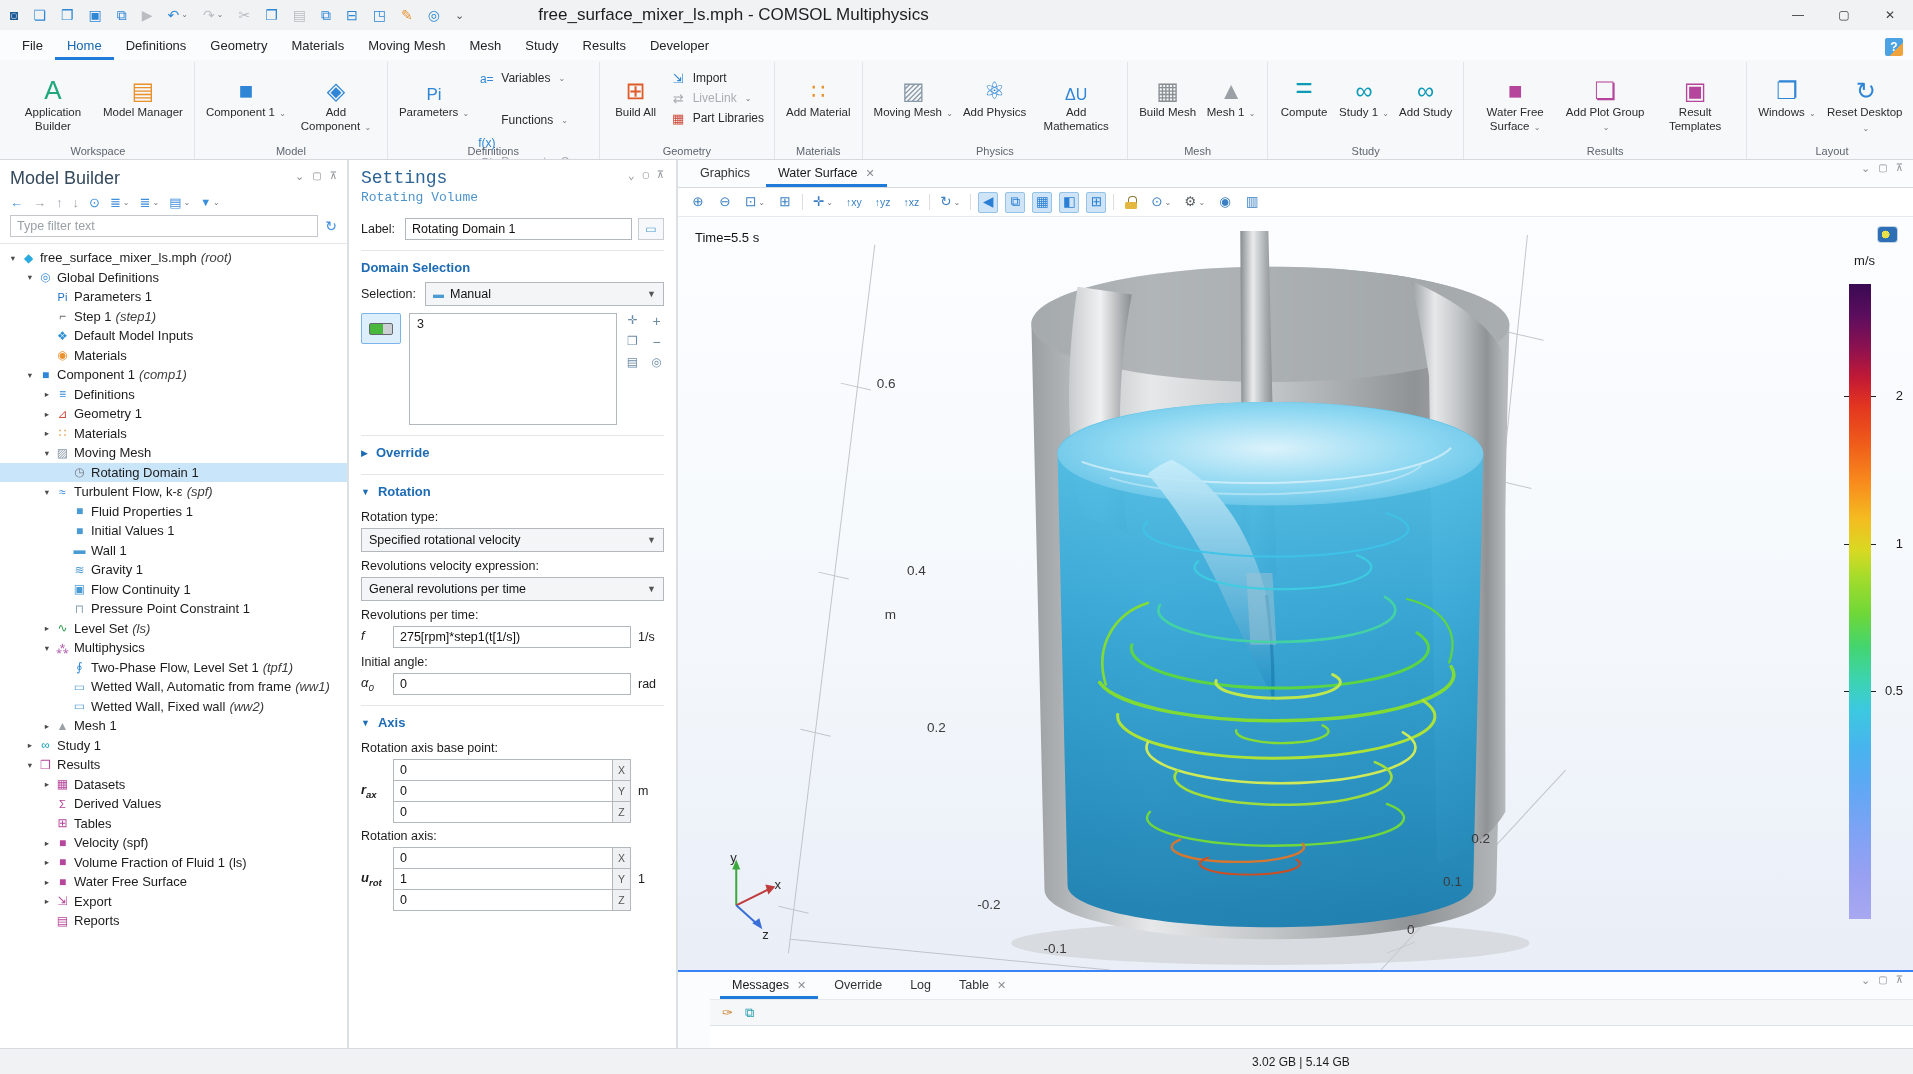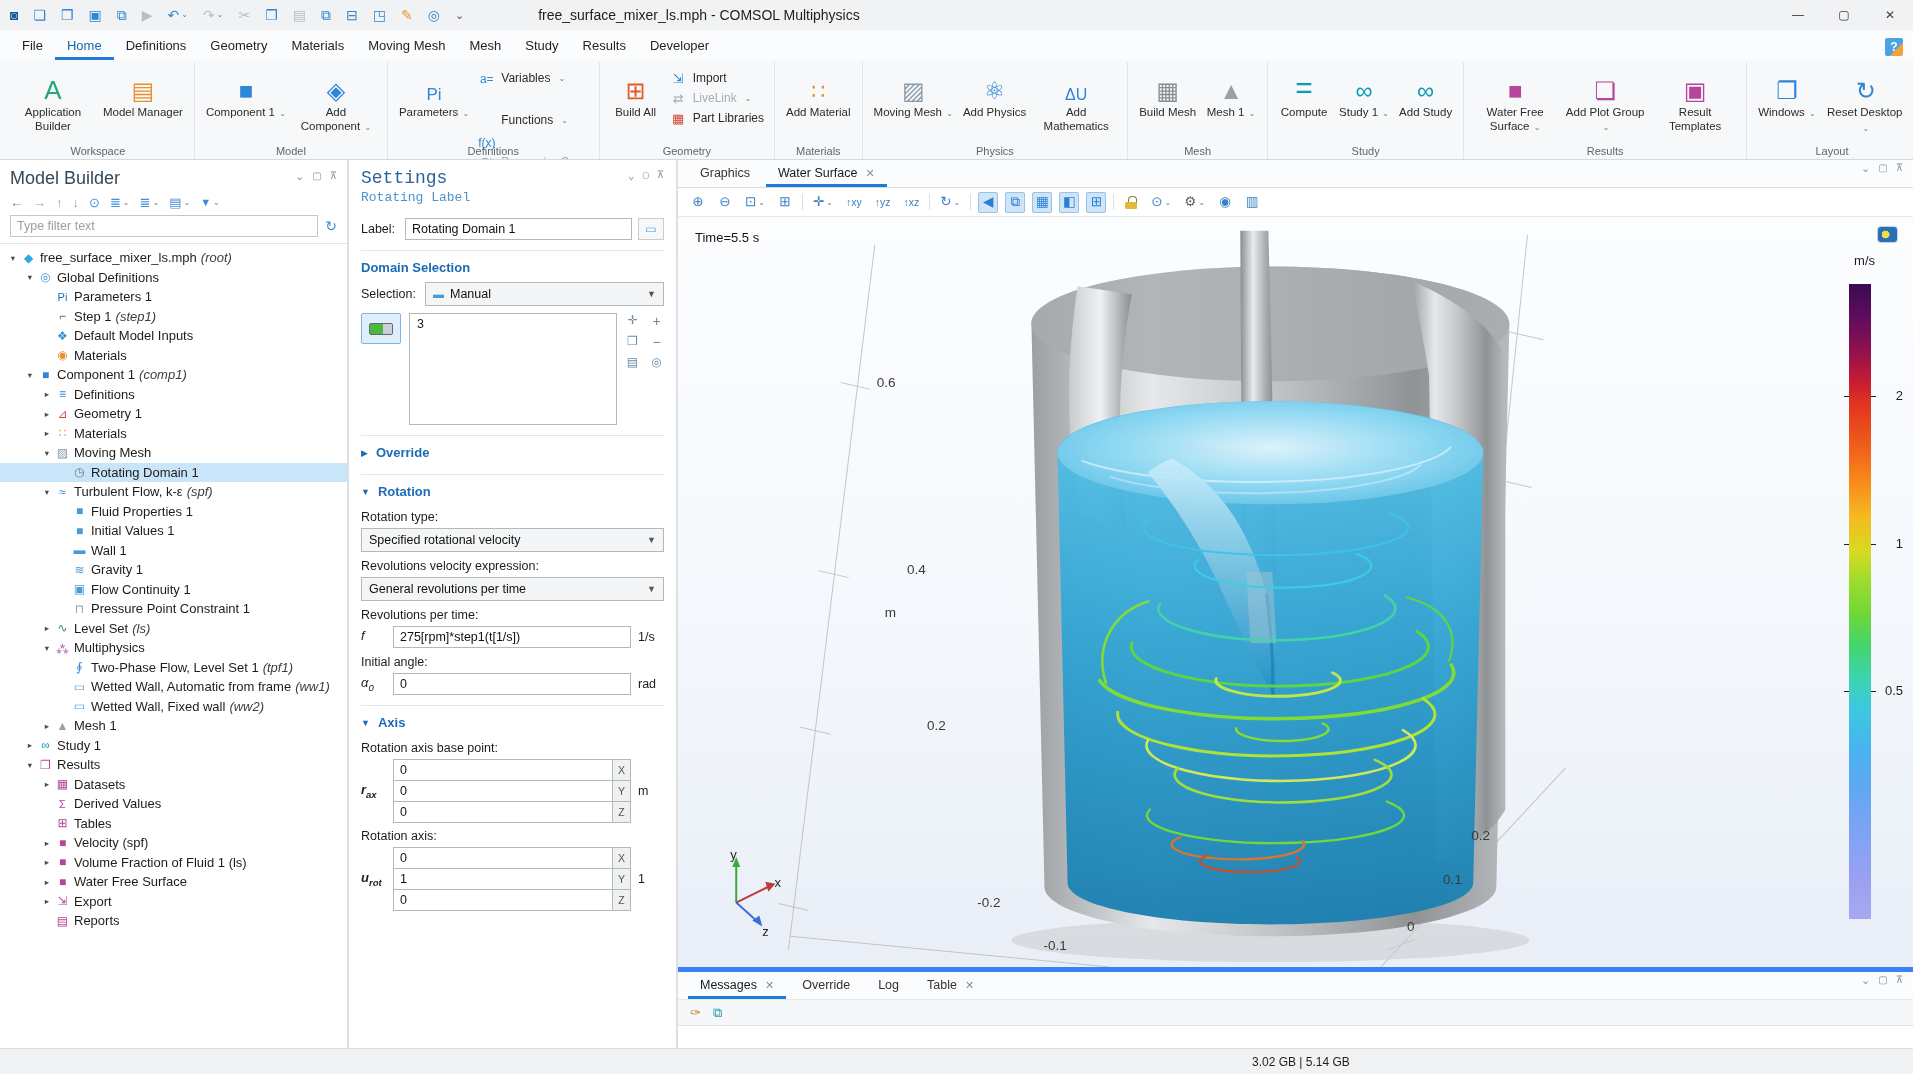--- a/index.html
+++ b/index.html
@@ -5,21 +5,21 @@
   * { box-sizing: border-box; margin: 0; padding: 0; }
   html,body { width:1913px; height:1074px; overflow:hidden; }
   body { font-family:"Liberation Sans", sans-serif; background:#e8eaec; font-size:13px; color:#1c1c1c; }
   #app { display:flex; flex-direction:column; width:100%; height:100%; }
 
   
   .titlebar { height:30px; background:#f1f2f4; display:flex; align-items:center; padding:0 0 0 10px; flex:0 0 auto; }
   .qat { display:flex; align-items:center; gap:15px; }
   .ticon { display:inline-flex; align-items:center; font-size:14px; line-height:1; }
   .caret { font-size:8px; color:#777; margin-left:2px; }
-  .win-title { margin-left:74px; font-size:14px; color:#1e1e1e; white-space:nowrap; }
+  .win-title { margin-left:74px; font-size:17px; color:#1e1e1e; white-space:nowrap; }
   .win-controls { margin-left:auto; display:flex; height:30px; }
   .wc { width:46px; display:flex; align-items:center; justify-content:center; font-size:12px; color:#404040; }
 
   
   .menubar { height:30px; background:#fbfcfd; display:flex; align-items:flex-end; padding:0 10px; }
   .mtab { padding:6px 12px 7px; font-size:13px; color:#242424; white-space:nowrap; }
   .mtab.active { color:#1767b0; border-bottom:3px solid #1f7bd9; padding-bottom:4px; }
   .help-badge { margin-left:auto; margin-bottom:4px; width:18px; height:18px; border-radius:2px;
     background:linear-gradient(135deg,#4ba3e3 62%,#f0a23c 62%); color:#fff; font-size:12px; font-weight:bold;
     display:flex; align-items:center; justify-content:center; }
@@ -112,21 +112,21 @@
   .time-label { position:absolute; left:17px; top:13px; font-size:13px; color:#141414; }
   .corner-logo { position:absolute; top:10px; right:16px; width:19px; height:15px; border-radius:3px;
      background:radial-gradient(circle at 40% 50%, #e8e24a 0 28%, #2d6fb4 30%); box-shadow:0 0 0 1px #c2d4e6; }
   .colorbar { position:absolute; top:67px; right:42px; width:22px; height:635px;
      background:linear-gradient(180deg,#3a0a52 0%,#5c0d5e 5%,#8c1150 10%,#c41a34 15%,#e23420 19%,#ef5b1a 25%,#f8891c 31%,#f4bc20 37%,#d8d922 42%,#a6dc2b 46%,#6ed738 52%,#44d56e 57%,#3cd4ac 62%,#3cc9e0 67%,#48b4ee 73%,#5ea8f4 79%,#7da3f4 86%,#98a0f2 93%,#a8a8f0 100%); }
   .cb-unit { position:absolute; top:36px; right:38px; font-size:13px; color:#1d1d1d; }
   .cb-tickL, .cb-tickR { position:absolute; width:5px; height:1px; background:#222; }
   .cb-label { position:absolute; font-size:13px; color:#1d1d1d; }
 
   
-  .messages { flex:0 0 auto; border-top:5px solid #3b82f6; background:#fbfcfd; display:flex; flex-direction:column; }
+  .messages { flex:0 0 auto; border-top:2px solid #3b82f6; background:#fbfcfd; display:flex; flex-direction:column;padding-left:32px; }
   .msg-tabs { height:27px; display:flex; align-items:flex-end; padding:0 10px; gap:4px; }
   .msg-toolbar { height:26px; display:flex; align-items:center; gap:12px; padding:0 12px; border-top:1px solid #e6e9ec; background:#f6f7f8; }
   .mt-icon { font-size:13px; line-height:1; }
   .msg-content { height:23px; background:#fff; border-top:1px solid #dfe2e5; }
 
   
   .statusbar { height:26px; background:#f1f2f4; border-top:1px solid #d8dbde; position:relative; flex:0 0 auto; }
   .statusbar .mem { position:absolute; left:1252px; top:6px; font-size:12px; color:#1e1e1e; }
 
   .glyph { display:inline-block; line-height:1; }
@@ -633,21 +633,21 @@
             <span class="ticn"><span class="glyph" style="color: rgb(181, 70, 155);">▤</span></span>
             <span class="tlabel">Reports</span>
           </div>
         </div>
     </div>
 
     <div class="panel set-panel">
       <div class="set-head">
         <div class="set-titles">
           <div class="set-title">Settings</div>
-          <div class="set-sub">Rotating Label</div>
+          <div class="set-sub">Rotating Volume</div>
         </div>
         <div class="phicons" id="set-phicons">
             <span class="glyph" style="color: rgb(138, 143, 148); font-size: 11px;">⌄</span>
             <span class="glyph" style="color: rgb(138, 143, 148); font-size: 10px;">▢</span>
             <span class="glyph" style="color: rgb(138, 143, 148); font-size: 10px;">⊼</span>
           </div>
       </div>
       <div class="set-body">
         <div class="form-row">
           <div class="flabel" style="width:44px">Label:</div>

